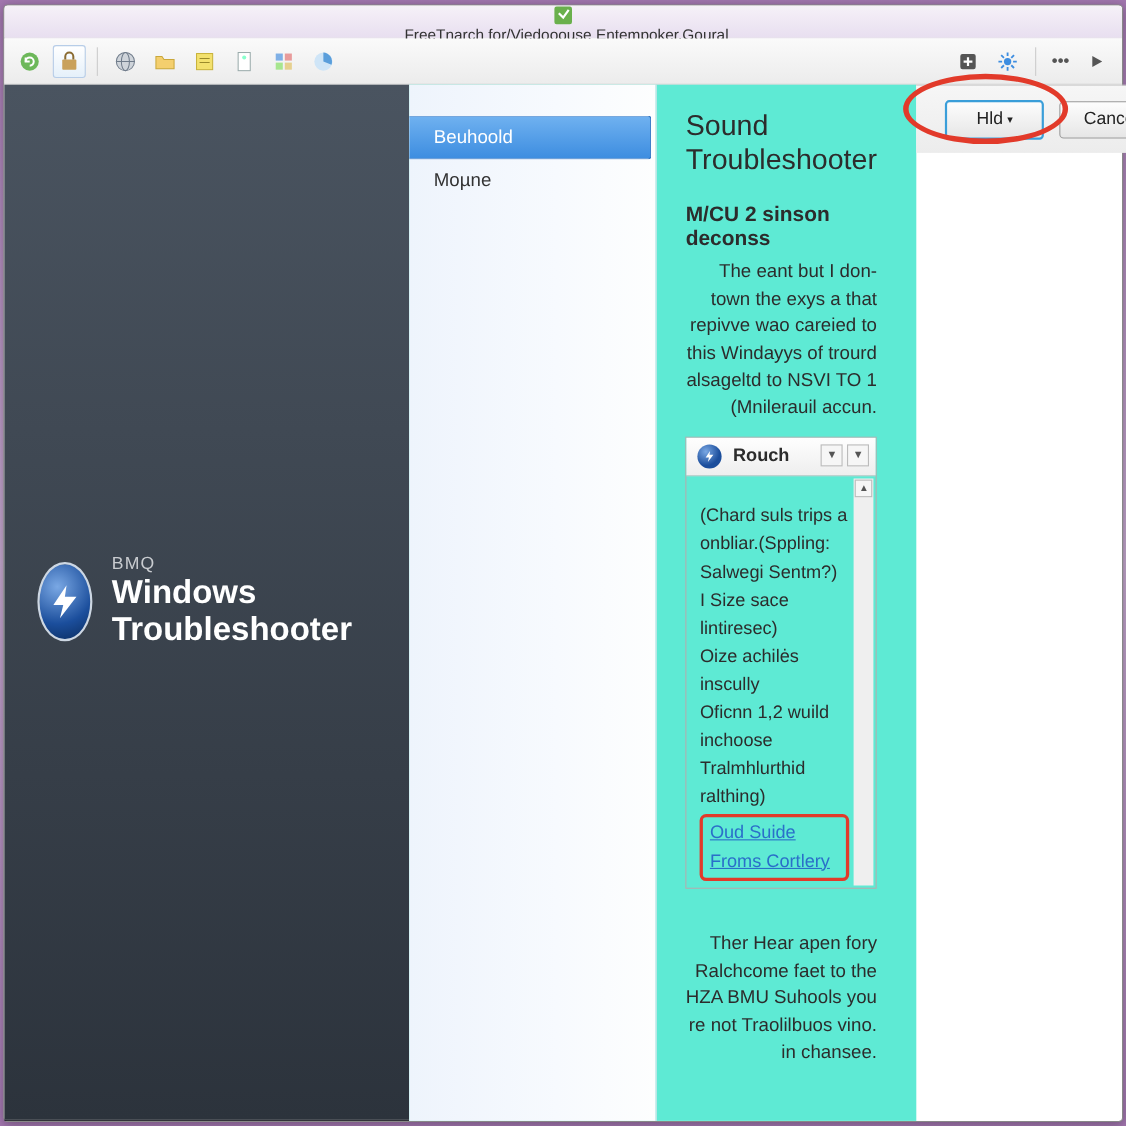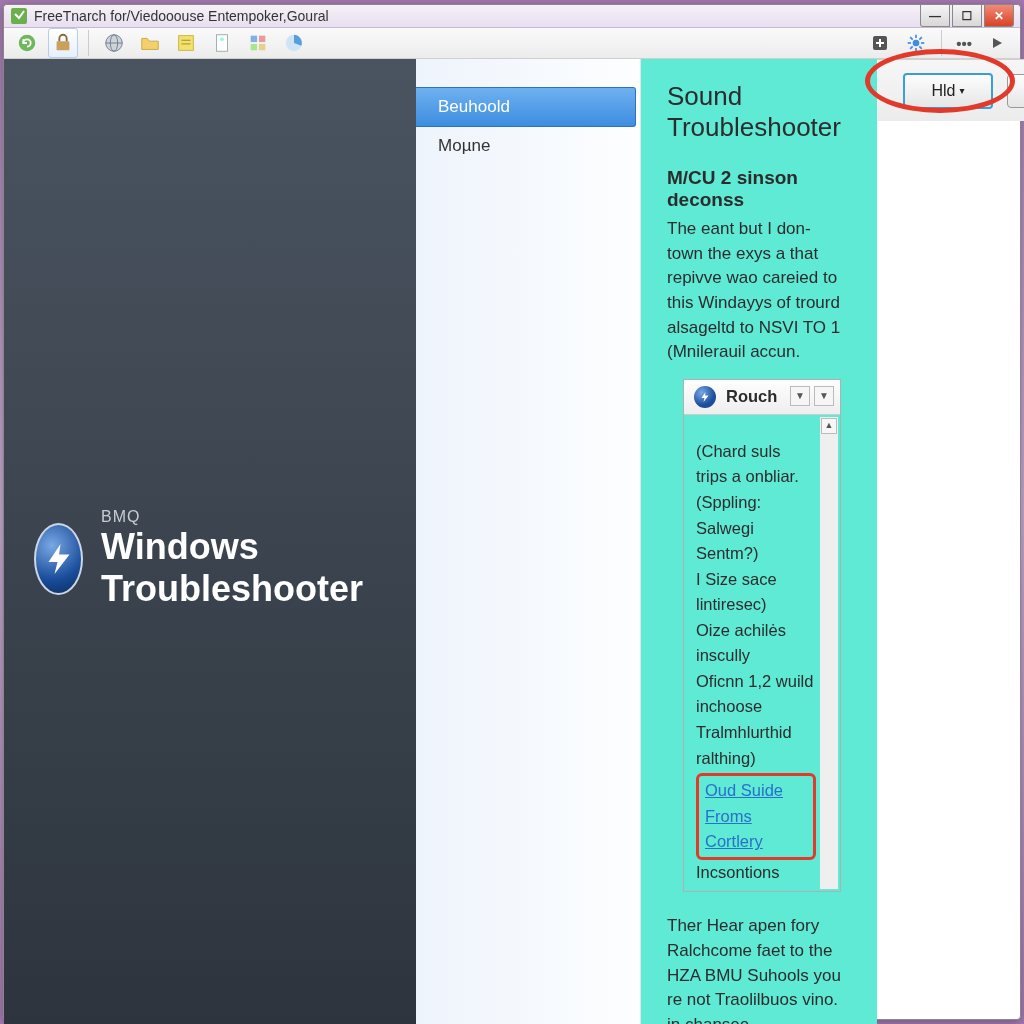--- a/index.html
+++ b/index.html
@@ -20,20 +20,21 @@
     display: flex; flex-direction: column;
   }
   
   .titlebar {
     height: 30px;
     background: linear-gradient(to bottom, #f6f1f8, #e8dff0);
     border-bottom: 1px solid #c8b8d2;
     display: flex; align-items: center;
     border-radius: 4px 4px 0 0;
     padding-left: 6px;
+    flex-direction: column;
   }
   .titlebar .app-icon { width: 18px; height: 18px; margin-right: 6px; }
   .titlebar .title-text { flex: 1; color: #333; font-size: 14px; }
   .win-controls { display: flex; height: 22px; gap: 2px; margin-right: 6px; }
   .win-btn {
     width: 30px; height: 22px;
     background: linear-gradient(to bottom,#f5f5f5,#d8d8d8);
     border: 1px solid #888; border-top: none;
     display: flex; align-items: center; justify-content: center;
     font-size: 12px; font-weight: bold; color: #333;
@@ -78,42 +79,41 @@
     border-bottom: 1px solid #1c1f24;
   }
   .banner .logo {
     width: 72px; height: 72px;
     background: radial-gradient(circle at 35% 30%, #7aa8e4, #1b4e9c 60%, #0a2b5c);
     border-radius: 50%; border: 2px solid #cdd7e3;
     display: flex; align-items: center; justify-content: center;
   }
   .banner .logo svg { width: 36px; height: 36px; }
   .banner .banner-text small { font-size: 16px; color: #c9ccd0; letter-spacing: 1px; }
-  .banner .banner-text h1 { font-size: 36px; font-weight: 600; }
+  .banner .banner-text h1 { font-size: 30px; font-weight: 600; }
   .main-split { flex: 1; display: flex; background: #5eead4; }
   .sidebar {
     width: 225px;
     background: linear-gradient(to right,#eef4fc,#f7fafe 60%,#fdfefe);
     border-right: 1px solid #e0e6ee;
     padding-top: 28px;
   }
   .side-item { padding: 9px 22px; font-size: 17px; color: #333; }
   .side-item.active {
     background: linear-gradient(to bottom,#6fb1f0,#3d8de0);
     color: #fff; border: 1px solid #2d72c2; border-left: none;
     border-radius: 0 3px 3px 0; margin-right: 4px;
   }
   .pane { flex: 1; padding: 22px 36px 10px 26px; color: #2c2c2c; }
   .pane h2 { font-size: 26px; font-weight: 500; margin-bottom: 24px; }
   .pane h3 { font-size: 19px; font-weight: 700; margin-bottom: 6px; }
-  .pane p { font-size: 17px; line-height: 1.45; margin-bottom: 14px; }
+  .pane p { font-size: 17px; line-height: 1.45; margin-bottom: 14px; text-align: right; }
   .listbox {
     border: 1px solid #b0b0b0; margin-top: 6px;
     font-size: 16.5px;
-    margin-left: 16px;
   }
   .listbox-head {
     background: linear-gradient(to bottom,#fefefe,#eee);
     border-bottom: 1px solid #ccc;
     display: flex; align-items: center; padding: 6px 10px; font-weight: 600;
     position: relative;
   }
   .listbox-head .hicon {
     width: 22px; height: 22px; border-radius: 50%;
     background: radial-gradient(circle at 35% 30%, #7aa8e4, #1b4e9c 60%);
@@ -304,28 +304,27 @@
             <div class="list-body">
               <div>(Chard suls trips a onbliar.(Sppling: Salwegi Sentm?)</div>
               <div>I Size sace lintiresec)</div>
               <div>Oize achilės inscully</div>
               <div>Oficnn 1,2 wuild inchoose Tralmhlurthid ralthing)</div>
               <div style="margin-top:2px;">
                 <span class="red-box">
                   <span class="link-hl">Oud Suide Froms Cortlery</span>
                 </span>
               </div>
-              <div>Incsontions</div>
               <div class="sb">
                 <div class="ar">▲</div>
               </div>
             </div>
           </div>
 
-          <p style="margin-top:22px;">Ther Hear apen fory Ralchcome faet to the HZA BMU Suhools you re not Traolilbuos vino. in chansee.</p>
+          <p style="margin-top:38px;">Ther Hear apen fory Ralchcome faet to the HZA BMU Suhools you re not Traolilbuos vino. in chansee.</p>
         </div>
       </div>
 
       <div class="button-bar">
         <div style="position:relative;">
           <div class="btn primary">
             <span>Hld</span>
             <span style="font-size:10px;">▾</span>
           </div>
           <div class="red-circle" style="left:-38px;"></div>

